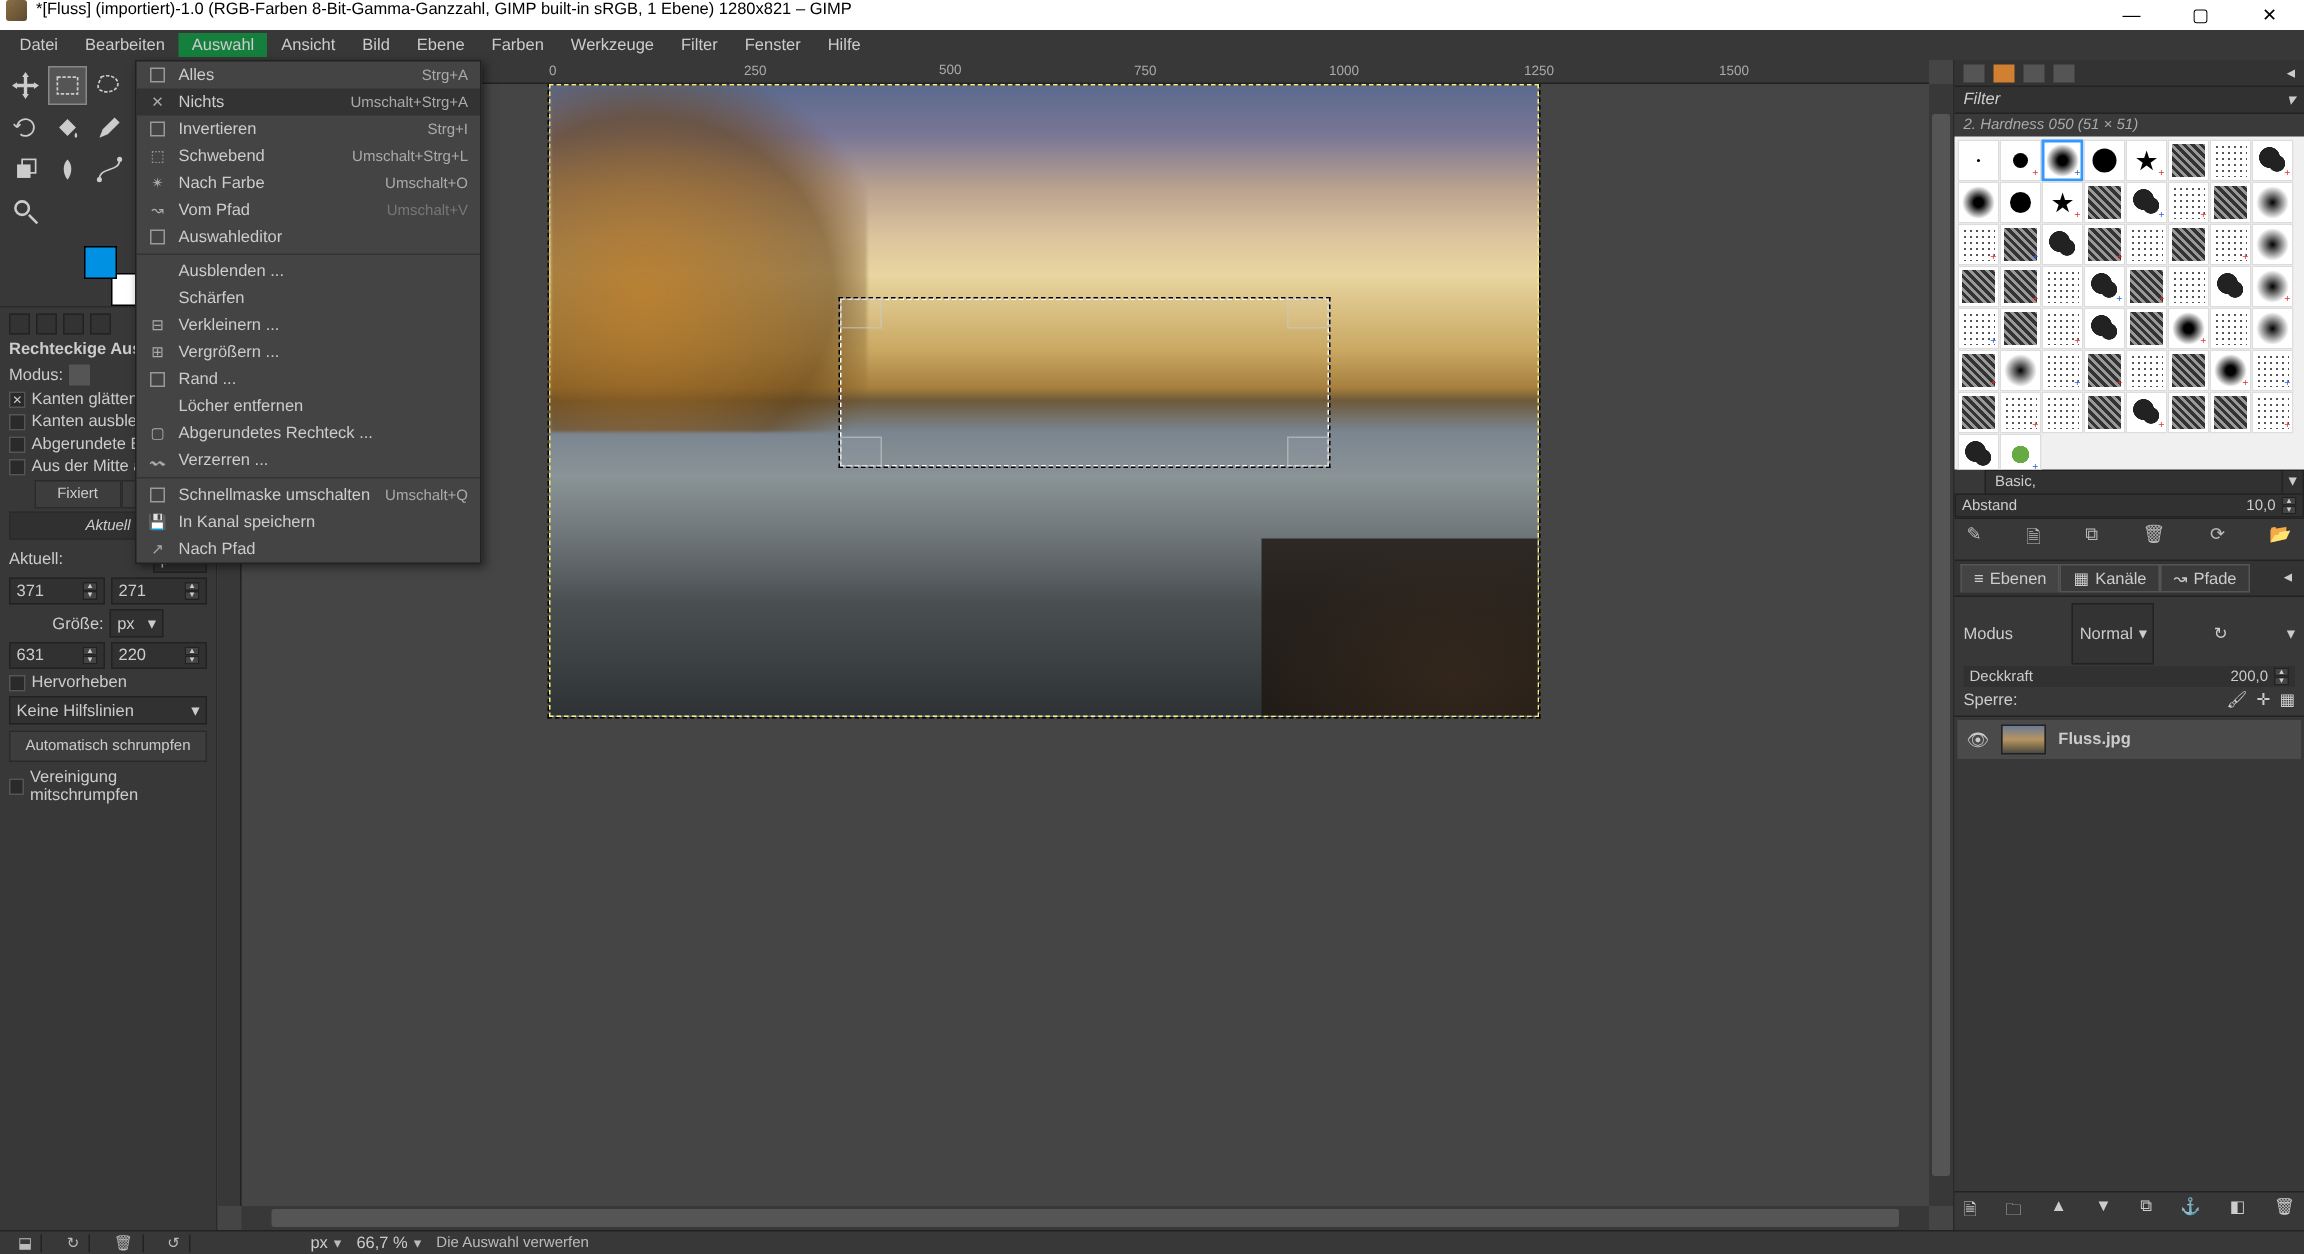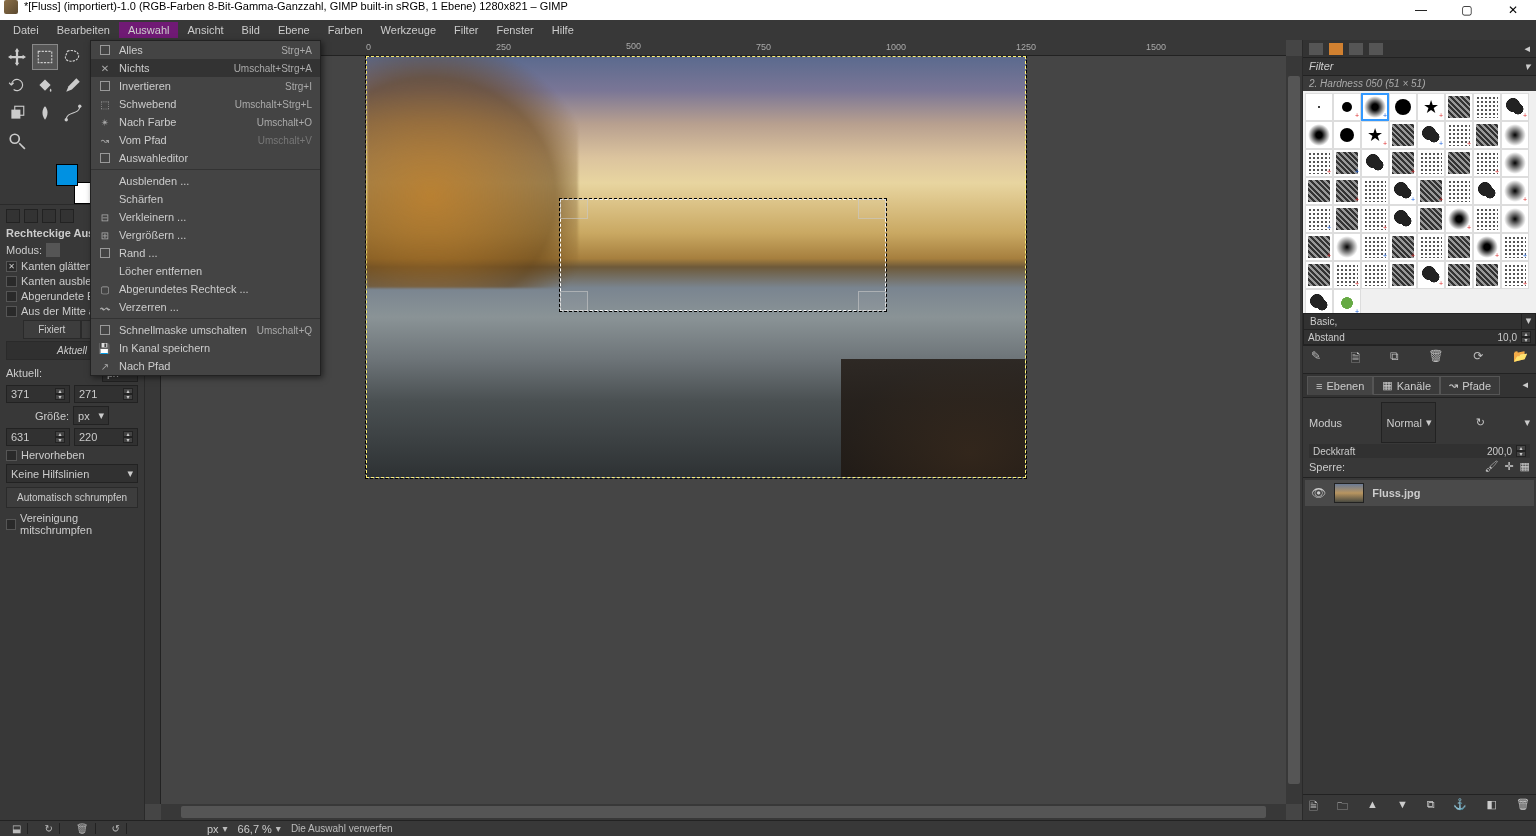--- a/index.html
+++ b/index.html
@@ -4,21 +4,21 @@
 <style>
 * { margin:0; padding:0; box-sizing:border-box; font-family:"Segoe UI",Tahoma,sans-serif; font-size:11px; color:#ccc; user-select:none; }
 body { background:#454545; width:1536px; height:836px; overflow:hidden; position:relative; }
 .titlebar { height:20px; background:#fff; display:flex; padding:0 4px; position:relative; }
 .titlebar .title-text { color:#000; font-size:11px; }
 .titlebar .win-controls { position:absolute; right:0; top:0; height:20px; display:flex; }
 .win-btn { width:46px; height:20px; display:flex; align-items:center; justify-content:center; color:#000; font-size:12px; }
 .gimp-icon { width:14px; height:14px; background:linear-gradient(135deg,#8b6f47,#5c4a30); border-radius:2px; margin-right:6px; }
 .menubar { height:20px; background:#383838; display:flex; align-items:center; padding:0 4px; }
 .menubar .menu-item { padding:2px 9px; color:#ccc; font-size:11px; }
-.menubar .menu-item.active { background:#701a75; }
+.menubar .menu-item.active { background:#15803d; }
 .main-area { position:absolute; top:40px; left:0; right:0; bottom:16px; display:flex; }
 .left-panel { width:145px; background:#383838; display:flex; flex-direction:column; border-right:1px solid #2a2a2a;}
 .toolbox { padding:4px; display:flex; flex-flow:row wrap; gap:2px; }
 .tool-btn { width:26px; height:26px; display:flex; align-items:center; justify-content:center; }
 .tool-btn.selected { background:#555; border:1px solid #888; }
 .tool-svg { width:18px; height:18px; }
 .fg-bg-swatch { position:relative; width:40px; height:40px; margin:6px 0 0 56px; }
 .fg-sw { position:absolute; top:0; left:0; width:22px; height:22px; background:#0091e2; border:1px solid #000; }
 .bg-sw { position:absolute; bottom:0; right:0; width:22px; height:22px; background:#fff; border:1px solid #000; }
 .tool-options { border-top:1px solid #2a2a2a; padding:4px 6px; font-size:10px; flex:1; overflow:hidden;}
@@ -79,21 +79,21 @@
 .brush-cell .dot { border-radius:50%; background:#000;}
 .brush-cell .b-soft { width:22px; height:22px; background:radial-gradient(circle,#000 0%,#000 20%,transparent 70%);}
 .brush-cell .b-soft2 { width:22px; height:22px; background:radial-gradient(circle,#000 0%,transparent 70%);}
 .brush-cell .star { color:#000; font-size:18px;}
 .brush-cell .tex { width:22px; height:22px; background:repeating-linear-gradient(45deg,#333 0 2px,#999 2px 4px);}
 .brush-cell .tex2 { width:22px; height:22px; background:radial-gradient(circle,#555 1px,transparent 1px) 0 0/4px 4px;}
 .brush-cell .blot { width:20px; height:20px; background:radial-gradient(circle at 40% 40%,#222 40%,transparent 42%),radial-gradient(circle at 65% 60%,#222 30%,transparent 32%);}
 .brush-cell .veg { width:20px;height:20px; background:radial-gradient(circle,#6a4 40%,transparent 42%);}
 .brush-cell .corner { position:absolute; right:1px; bottom:1px; font-size:7px; color:#d33;}
 .brush-cell .cornerb { position:absolute; right:1px; bottom:1px; font-size:7px; color:#26d;}
-.panel-combo { display:flex; background:#313131; border:1px solid #222; }
+.panel-combo { display:flex; background:#313131; border:1px solid #222;margin-left:20px; }
 .panel-combo .lbl { flex:1; padding:2px 6px; font-size:10px;}
 .panel-combo .dd { width:14px; text-align:center; border-left:1px solid #222;}
 .slider-row { display:flex; align-items:center; background:#313131; border:1px solid #222; padding:1px 4px; margin-top:-1px;}
 .slider-row .sl { flex:1; font-size:10px; }
 .slider-row .val { font-size:10px;}
 .icon-row { display:flex; justify-content:space-between; padding:3px 8px; border-top:1px solid #222; border-bottom:1px solid #222; background:#383838;}
 .icon-row span { font-size:12px; color:#bbb;}
 .layer-tabs { display:flex; background:#333; padding:2px 4px; gap:0; border-bottom:1px solid #222;}
 .layer-tab { padding:2px 8px; font-size:10px; border:1px solid #555; background:#3a3a3a; display:flex; align-items:center; gap:4px;}
 .layer-tab.active { background:#444; border-bottom:1px solid #444;}

